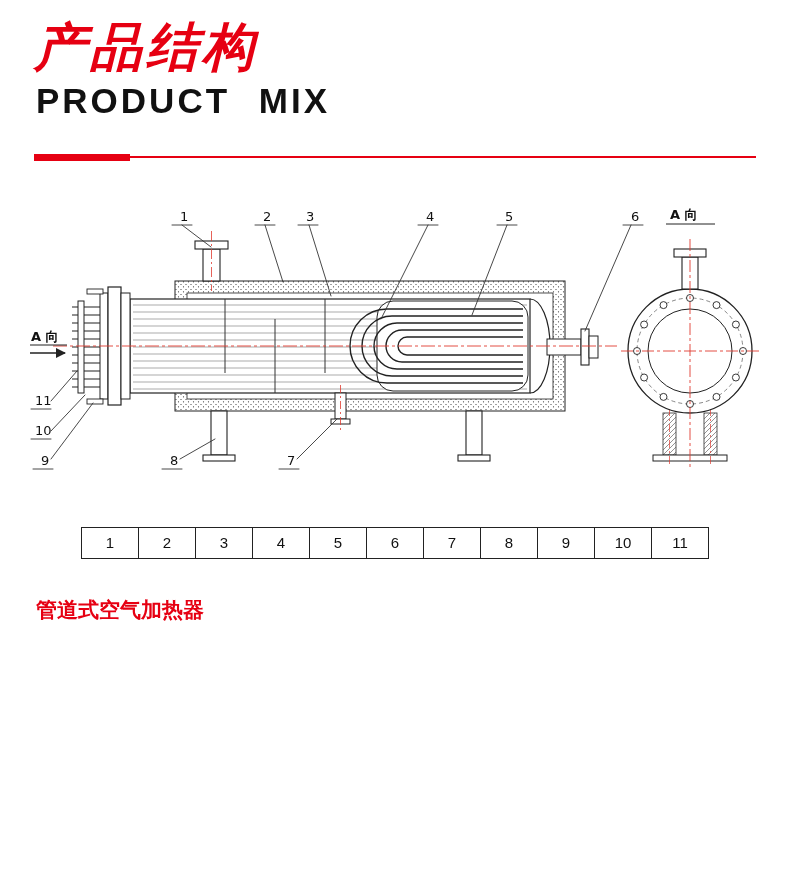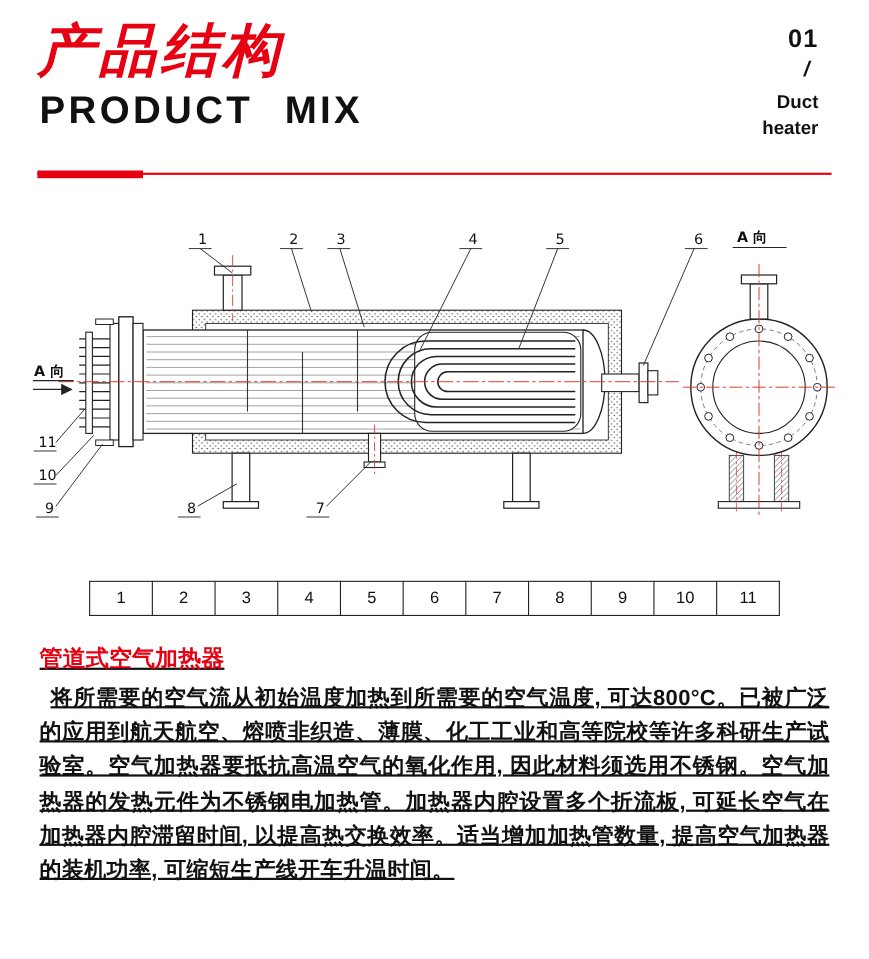--- a/index.html
+++ b/index.html
@@ -1,59 +1,51 @@
 <!DOCTYPE html>
 <html><head>
 <meta charset="utf-8">
 <style>
   html,body { margin:0; padding:0; background:#ffffff; }
   .page {
     width:790px; height:872px; background:#ffffff; overflow:hidden;
     font-family:"Liberation Sans","DejaVu Sans",sans-serif; color:#111;
   }
   
-  .header { display:flex; justify-content:space-between; align-items:flex-start; padding:20px 46px 0 34px; }
+  .header { display:flex; justify-content:space-between; align-items:flex-end; padding:20px 34px 0 34px; }
   .title-cn { margin:0; font-size:52px; font-weight:900; font-style:italic; color:#e60012; letter-spacing:4px; line-height:1.05; }
   .title-en { margin:8px 0 10px 2px; font-size:35px; font-weight:800; color:#111; letter-spacing:3px; word-spacing:16px; line-height:1.0; }
   .header-right { text-align:right; padding-top:2px; line-height:1.2; }
   .page-num { font-size:23px; font-weight:800; letter-spacing:1px; }
   .slash { font-size:19px; font-style:italic; font-weight:700; margin:3px 8px 6px 0; }
   .product-name { font-size:17px; font-weight:800; line-height:1.4; }
   
   .divider { position:relative; height:7px; margin:26px 34px 0 34px; }
   .divider-line { position:absolute; left:0; right:0; top:2px; height:2px; background:#e60012; }
   .divider-thick { position:absolute; left:0; top:0; width:96px; height:7px; background:#e60012; }
   
   .diagram-wrap { margin-top:42px; display:flex; justify-content:center; }
   svg text { font-family:"DejaVu Sans","Liberation Sans",sans-serif; }
   
   table.parts { border-collapse:collapse; margin:34px auto 0 auto; }
   table.parts td { border:1.5px solid #222; text-align:center; font-size:15px; padding:4px 9px; height:22px; min-width:38px; white-space:nowrap; }
   
-  .desc { margin:24px 36px 0 36px;text-decoration:underline; }
+  .desc { margin:37px 36px 0 36px; }
   .desc h3 { margin:0 0 8px 0; color:#e60012; font-size:21px; font-weight:800; }
   .desc p { margin:0; font-size:20px; font-weight:700; line-height:1.56; text-align:justify; letter-spacing:0.3px; text-indent:0.5em; }
 </style>
 </head>
 <body>
 
 <div class="page">
 
   <div class="header">
     <div>
       <h1 class="title-cn">产品结构</h1>
       <h2 class="title-en">PRODUCT MIX</h2>
-    </div>
-    <div class="header-right">
-      <div class="page-num">01</div>
-      <div class="slash">/</div>
-      <div class="product-name">
-        <div>Duct</div>
-        <div>heater</div>
-      </div>
     </div>
   </div>
 
   <div class="divider">
     <span class="divider-line"></span>
     <span class="divider-thick"></span>
   </div>
 
   <div class="diagram-wrap">
     <svg width="740" height="290" viewBox="0 0 740 290">
@@ -252,16 +244,15 @@
       <td>8</td>
       <td>9</td>
       <td>10</td>
       <td>11</td>
     </tr>
   </tbody>
     </table>
 
   <section class="desc">
     <h3>管道式空气加热器</h3>
-    <p>将所需要的空气流从初始温度加热到所需要的空气温度, 可达800°C。已被广泛的应用到航天航空、熔喷非织造、薄膜、化工工业和高等院校等许多科研生产试验室。空气加热器要抵抗高温空气的氧化作用, 因此材料须选用不锈钢。空气加热器的发热元件为不锈钢电加热管。加热器内腔设置多个折流板, 可延长空气在加热器内腔滞留时间, 以提高热交换效率。适当增加加热管数量, 提高空气加热器的装机功率, 可缩短生产线开车升温时间。</p>
   </section>
 
 </div>
 
 </body></html>

